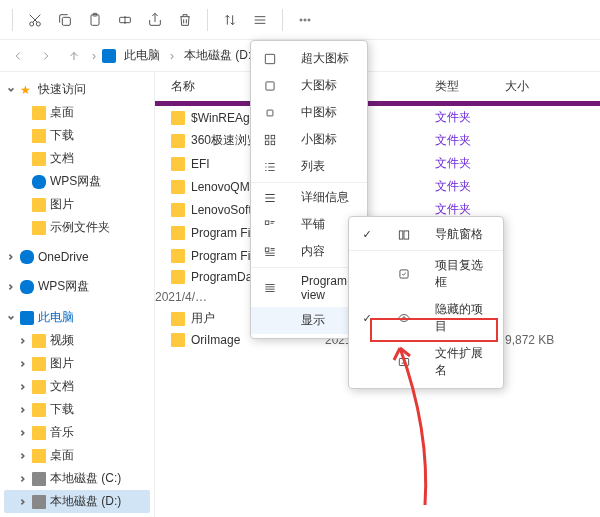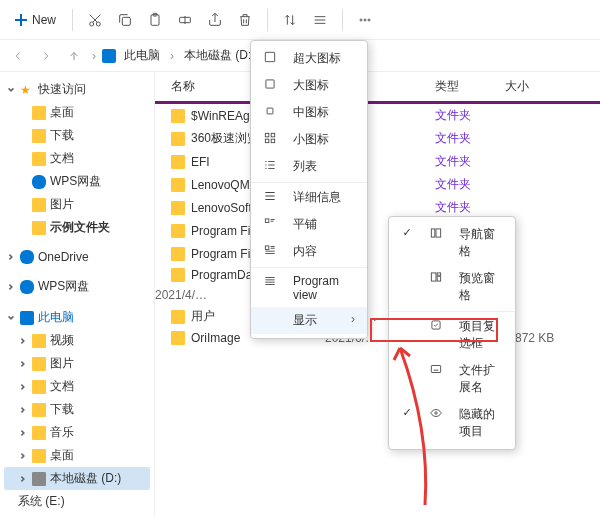--- a/index.html
+++ b/index.html
@@ -25,54 +25,50 @@
 .chev{width:10px;height:10px;display:flex;align-items:center;justify-content:center}
 .chev svg{width:8px;height:8px;stroke:#666;stroke-width:2;fill:none}
 .fi{width:14px;height:14px;flex-shrink:0}
 .folder-y{background:#ffc83d;border-radius:1px}
 .star-y{color:#ffa000}
 .pc-b{background:#0078d4;border-radius:2px}
 .drive-b{background:#888;border-radius:1px}
 .cloud-b{background:#0078d4;border-radius:6px}
 .tree-item .lbl{white-space:nowrap;overflow:hidden;text-overflow:ellipsis}
 .files{flex:1;overflow:auto}
-.fhdr{display:flex;padding:6px 0;border-bottom:3px solid #701a75;color:#555}
+.fhdr{display:flex;padding:6px 0;border-bottom:5px solid #701a75;color:#555}
 .fhdr .c1{padding-left:16px;width:170px}
 .fhdr .c2{width:110px}
 .fhdr .c3{width:70px}
 .fhdr .c4{width:70px}
 .frow{display:flex;align-items:center;padding:3px 0;cursor:pointer}
 .frow .c1{padding-left:16px;width:170px;display:flex;align-items:center;gap:6px;white-space:nowrap;overflow:hidden}
 .frow .c2{width:110px;color:#666}
 .frow .c3{width:70px;color:#6d28d9}
 .frow .c4{width:70px;color:#666;text-align:left}
 .context{position:absolute;background:#fff;border:1px solid #ccc;box-shadow:2px 2px 10px rgba(0,0,0,0.2);border-radius:4px;padding:4px 0}
 .c1m{left:250px;top:40px;width:118px}
-.citem{display:flex;align-items:flex-start;gap:16px;padding:5px 12px;cursor:pointer;position:relative}
+.citem{display:flex;align-items:center;gap:24px;padding:5px 12px;cursor:pointer;position:relative}
 .citem .ci{width:14px;height:14px;display:flex;align-items:center;justify-content:center;flex-shrink:0}
 .citem .ci svg{width:14px;height:14px;stroke:#444;stroke-width:1.5;fill:none}
 .citem.br{border-top:1px solid #eee;margin-top:2px;padding-top:6px}
 .citem.sel{background:#eef5fd}
 .citem .arr{margin-left:auto;color:#666}
-.c2m{left:388px;top:216px;width:128px}
+.c2m{left:348px;top:216px;width:156px}
 .chk{width:12px;height:12px;flex-shrink:0;display:flex;align-items:center;justify-content:center}
 .chk.on::before{content:'✓';color:#333;font-size:11px}
 .highlight{position:absolute;border:2px solid #e53935;pointer-events:none}
 .hl1{left:370px;top:318px;width:128px;height:24px}
 .arrow-svg{position:absolute;left:380px;top:340px;width:60px;height:170px;pointer-events:none}
 .sb-gap{height:8px}
 </style>
 </head>
 <body>
 
 <div class="toolbar">
-  <div class="new-btn">
-    <span class="plus"></span>
-    <span>New</span>
-  </div>
   <div class="tb-divider"></div>
   <div class="tb-icon">
       <svg viewBox="0 0 24 24">
         <circle cx="7" cy="18" r="3"></circle>
         <circle cx="17" cy="18" r="3"></circle>
         <path d="M9 15L20 4M15 15L4 4"></path>
       </svg>
     </div>
   <div class="tb-icon">
       <svg viewBox="0 0 24 24">
@@ -176,21 +172,21 @@
       <div class="tree-item" style="padding-left: 14px;">
         <span class="chev"></span>
         <span class="fi cloud-b"></span>
         <span class="lbl">WPS网盘</span>
       </div>
       <div class="tree-item" style="padding-left: 14px;">
         <span class="chev"></span>
         <span class="fi folder-y"></span>
         <span class="lbl">图片</span>
       </div>
-      <div class="tree-item" style="padding-left: 14px; font-weight: bold;">
+      <div class="tree-item" style="padding-left: 14px;">
         <span class="chev"></span>
         <span class="fi folder-y"></span>
         <span class="lbl">示例文件夹</span>
       </div>
       <div class="sb-gap"></div>
       <div class="tree-item" style="padding-left: 2px;">
         <span class="chev">
           <svg viewBox="0 0 10 10">
             <path d="M3 2l3 3-3 3"></path>
           </svg>
@@ -264,20 +260,29 @@
         <span class="lbl">音乐</span>
       </div>
       <div class="tree-item" style="padding-left: 14px;">
         <span class="chev">
           <svg viewBox="0 0 10 10">
             <path d="M3 2l3 3-3 3"></path>
           </svg>
         </span>
         <span class="fi folder-y"></span>
         <span class="lbl">桌面</span>
+      </div>
+      <div class="tree-item" style="padding-left: 14px;">
+        <span class="chev">
+          <svg viewBox="0 0 10 10">
+            <path d="M3 2l3 3-3 3"></path>
+          </svg>
+        </span>
+        <span class="fi drive-b"></span>
+        <span class="lbl">本地磁盘 (C:)</span>
       </div>
       <div class="tree-item sel" style="padding-left: 14px;">
         <span class="chev">
           <svg viewBox="0 0 10 10">
             <path d="M3 2l3 3-3 3"></path>
           </svg>
         </span>
         <span class="fi drive-b"></span>
         <span class="lbl">本地磁盘 (D:)</span>
       </div>
@@ -480,60 +485,49 @@
     <div class="citem">
       <span class="chk on"></span>
       <span class="ci">
         <svg viewBox="0 0 24 24">
           <rect x="4" y="5" width="6" height="14"></rect>
           <rect x="12" y="5" width="8" height="14"></rect>
         </svg>
       </span>
       <span>导航窗格</span>
     </div>
-    <div class="citem">
-      <span class="chk "></span>
-      <span class="ci">
-        <svg viewBox="0 0 24 24">
-          <rect x="4" y="5" width="8" height="14"></rect>
-          <rect x="14" y="5" width="6" height="14"></rect>
-          <circle cx="17" cy="10" r="1.5"></circle>
-        </svg>
-      </span>
-      <span>预览窗格</span>
-    </div>
     <div class="citem br">
       <span class="chk "></span>
       <span class="ci">
         <svg viewBox="0 0 24 24">
           <rect x="5" y="5" width="14" height="14" rx="2"></rect>
           <path d="M9 12l2 2 4-4"></path>
         </svg>
       </span>
       <span>项目复选框</span>
     </div>
     <div class="citem">
+      <span class="chk on"></span>
+      <span class="ci">
+        <svg viewBox="0 0 24 24">
+          <path d="M3 12s3-6 9-6 9 6 9 6-3 6-9 6-9-6-9-6z"></path>
+          <circle cx="12" cy="12" r="2"></circle>
+        </svg>
+      </span>
+      <span>隐藏的项目</span>
+    </div>
+    <div class="citem">
       <span class="chk "></span>
       <span class="ci">
         <svg viewBox="0 0 24 24">
           <rect x="4" y="6" width="16" height="12" rx="1"></rect>
           <path d="M8 14h8"></path>
         </svg>
       </span>
       <span>文件扩展名</span>
-    </div>
-    <div class="citem">
-      <span class="chk on"></span>
-      <span class="ci">
-        <svg viewBox="0 0 24 24">
-          <path d="M3 12s3-6 9-6 9 6 9 6-3 6-9 6-9-6-9-6z"></path>
-          <circle cx="12" cy="12" r="2"></circle>
-        </svg>
-      </span>
-      <span>隐藏的项目</span>
     </div>
   </div>
 
 <div class="highlight hl1"></div>
 <svg class="arrow-svg" viewBox="0 0 60 170">
   <path d="M20 8 Q 50 90 45 165" stroke="#e53935" stroke-width="3" fill="none"></path>
   <path d="M20 8 l-6 12 M20 8 l10 8" stroke="#e53935" stroke-width="3" fill="none"></path>
 </svg>
 
 </body></html>

